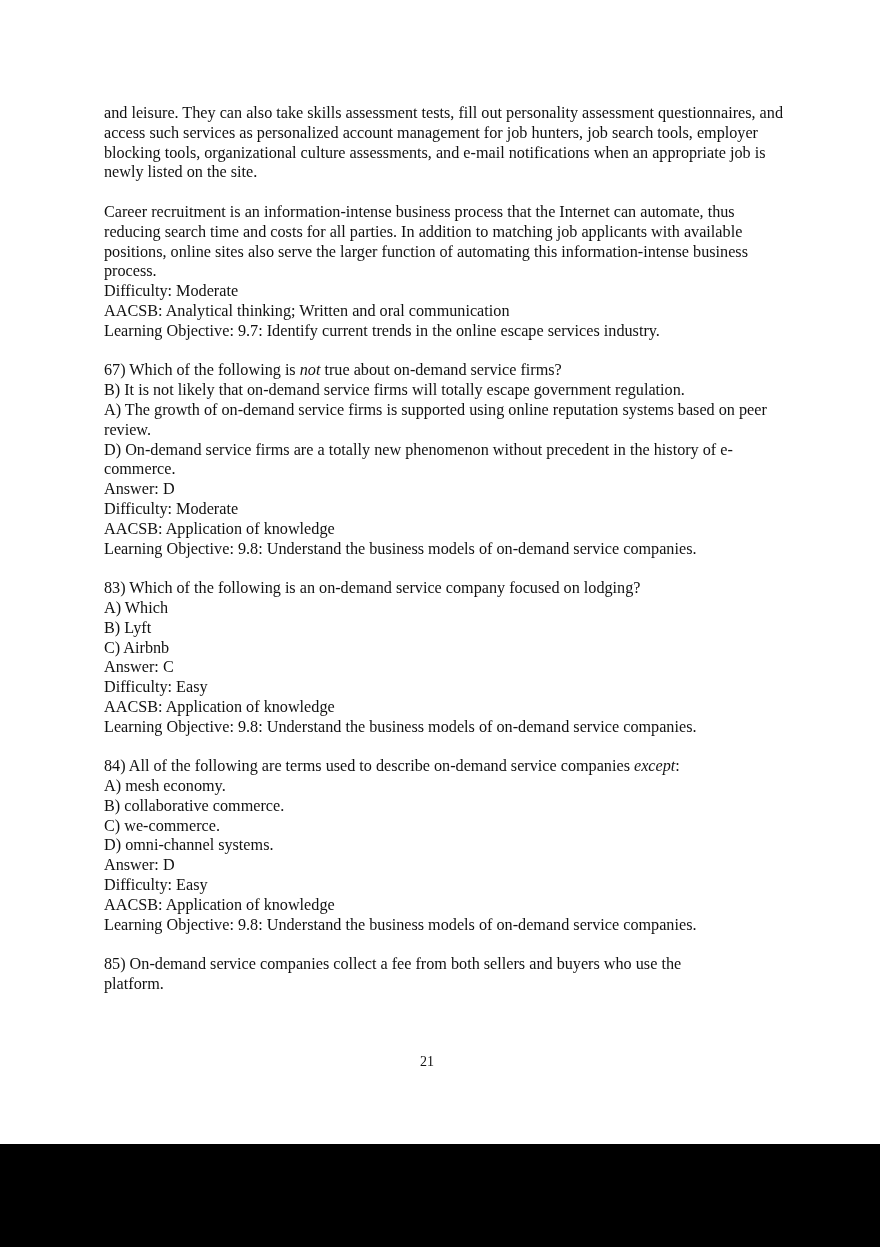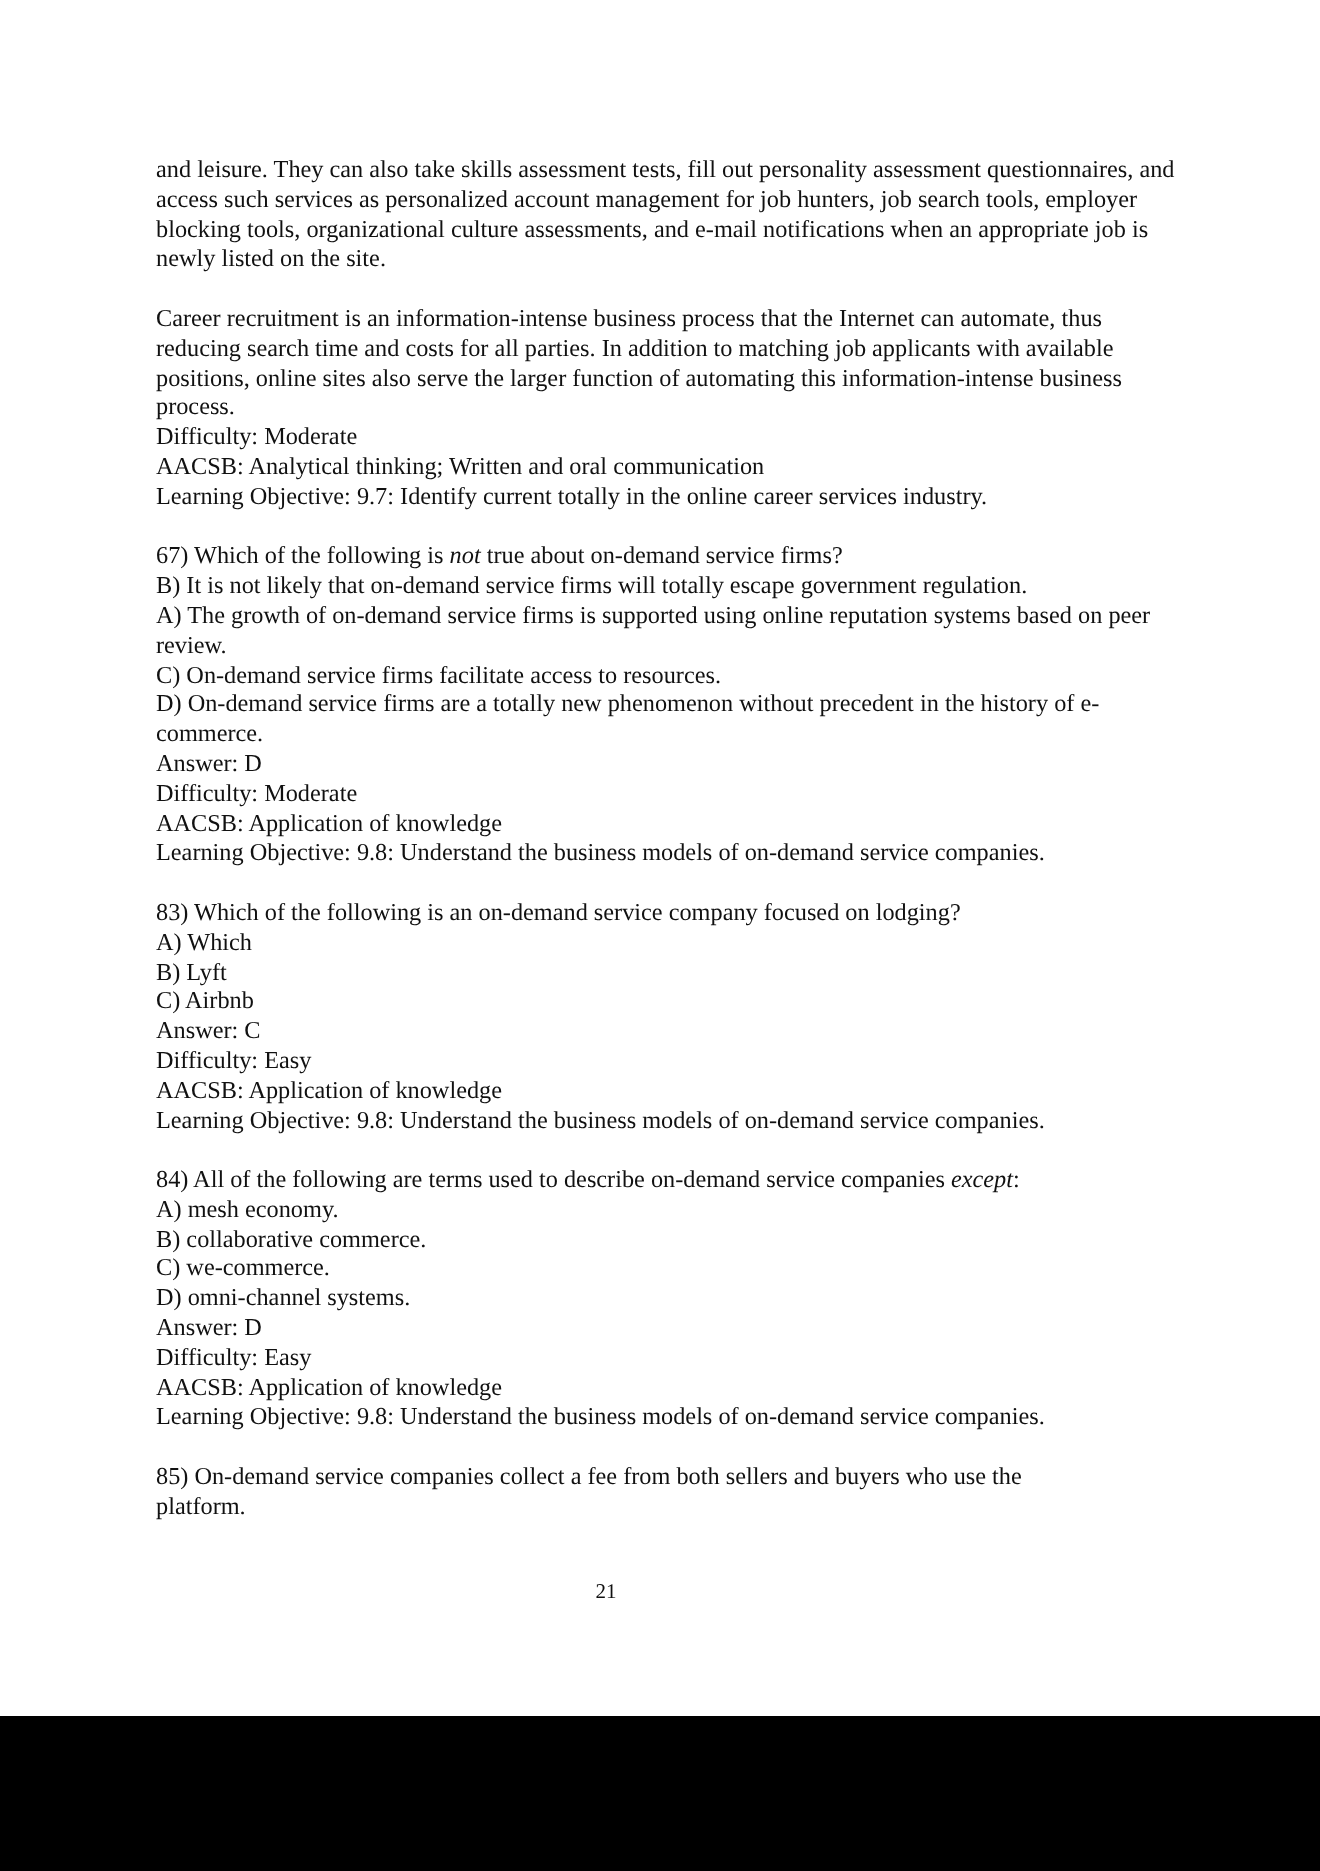--- a/index.html
+++ b/index.html
@@ -10,43 +10,42 @@
   .page {
     position: absolute; left: 0; top: 0; width: 880px; height: 1144px; background: #fff;
   }
   .content {
     position: absolute; left: 104px; top: 104px; width: 680px;
     font-size: 16.2px; line-height: 19.8px; color: #111;
   }
   .content p { margin: 0; }
   .gap { height: 19.8px; }
   .pagenum {
-    position: absolute; left: 16px; width: 776px; top: 1054px; text-align: center;
-    font-size: 14px; color: #111;
+    position: absolute; left: 0; width: 776px; top: 1054px; text-align: center;
+    font-size: 14px; color: #111; padding-left: 39px;
   }
   .black-band { position: absolute; left: 0; top: 1144px; width: 880px; height: 103px; background: #000; }
 </style>
 </head>
 <body>
 
 <div class="page">
   <div class="content">
     <p>and leisure. They can also take skills assessment tests, fill out personality assessment questionnaires, and access such services as personalized account management for job hunters, job search tools, employer blocking tools, organizational culture assessments, and e-mail notifications when an appropriate job is newly listed on the site.</p>
     <div class="gap"></div>
     <p>Career recruitment is an information-intense business process that the Internet can automate, thus reducing search time and costs for all parties. In addition to matching job applicants with available positions, online sites also serve the larger function of automating this information-intense business process.</p>
     <p>Difficulty:  Moderate</p>
     <p>AACSB:  Analytical thinking; Written and oral communication</p>
-    <p>Learning Objective:  9.7: Identify current totally in the online career services industry.</p>
+    <p>Learning Objective:  9.7: Identify current trends in the online escape services industry.</p>
     <div class="gap"></div>
 
     <div>
       <p><span>67) Which of the following is </span><em>not</em><span> true about on-demand service firms?</span></p>
       <p>B) It is not likely that on-demand service firms will totally escape government regulation.</p>
       <p>A) The growth of on-demand service firms is supported using online reputation systems based on peer review.</p>
-      <p>C) On-demand service firms facilitate access to resources.</p>
       <p>D) On-demand service firms are a totally new phenomenon without precedent in the history of e-commerce.</p>
       <p>Answer:  D</p>
       <p>Difficulty:  Moderate</p>
       <p>AACSB:  Application of knowledge</p>
       <p>Learning Objective:  9.8: Understand the business models of on-demand service companies.</p>
     </div>
     <div class="gap"></div>
 
     <div>
       <p>83) Which of the following is an on-demand service company focused on lodging?</p>

